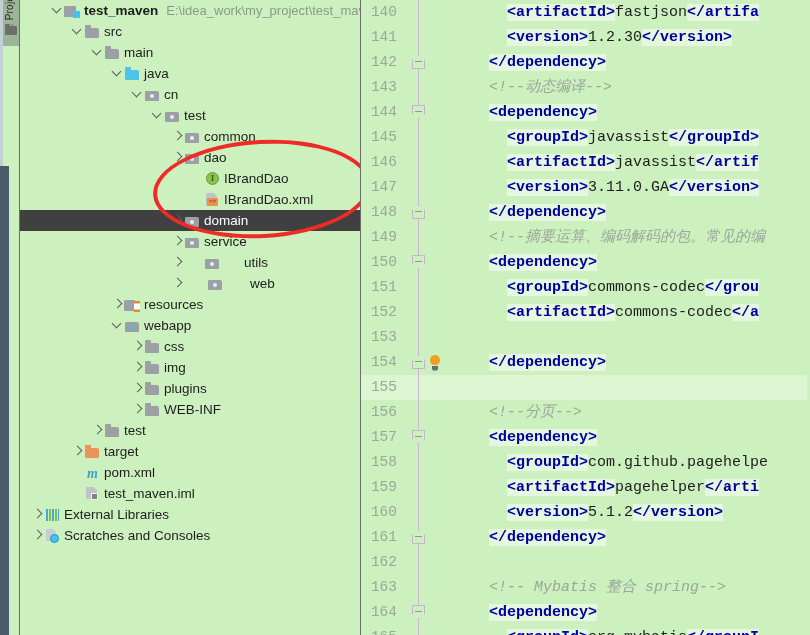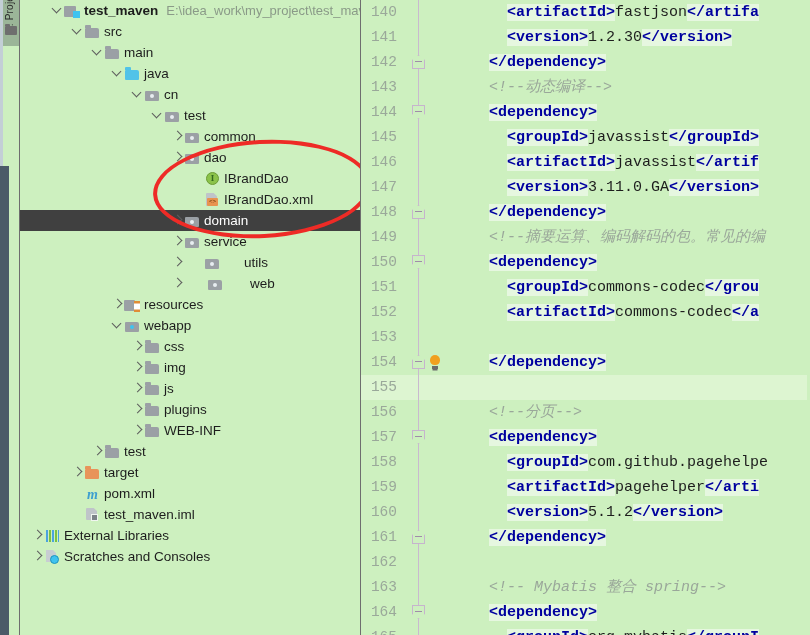--- a/index.html
+++ b/index.html
@@ -564,25 +564,20 @@
           <span class="node-label">css</span>
         </div>
         <div class="tree-row" style="padding-left: 111px;">
           <span class="arrow collapsed"></span>
           <span class="icon ic-folder"></span>
           <span class="node-label">img</span>
         </div>
         <div class="tree-row" style="padding-left: 111px;">
           <span class="arrow collapsed"></span>
           <span class="icon ic-folder"></span>
-          <span class="node-label">js</span>
-        </div>
-        <div class="tree-row" style="padding-left: 111px;">
-          <span class="arrow collapsed"></span>
-          <span class="icon ic-folder"></span>
           <span class="node-label">plugins</span>
         </div>
         <div class="tree-row" style="padding-left: 111px;">
           <span class="arrow collapsed"></span>
           <span class="icon ic-folder"></span>
           <span class="node-label">WEB-INF</span>
         </div>
         <div class="tree-row" style="padding-left: 71px;">
           <span class="arrow collapsed"></span>
           <span class="icon ic-folder"></span>

